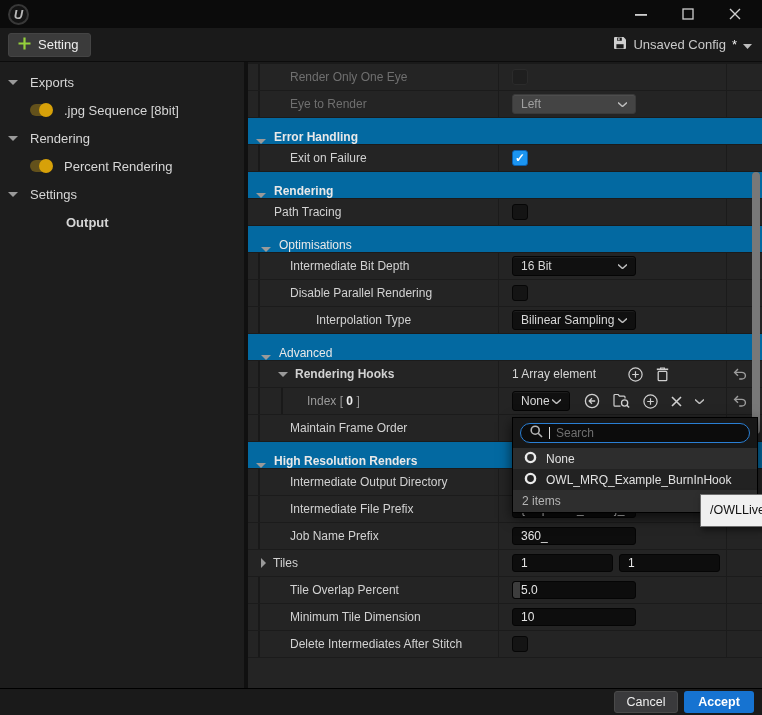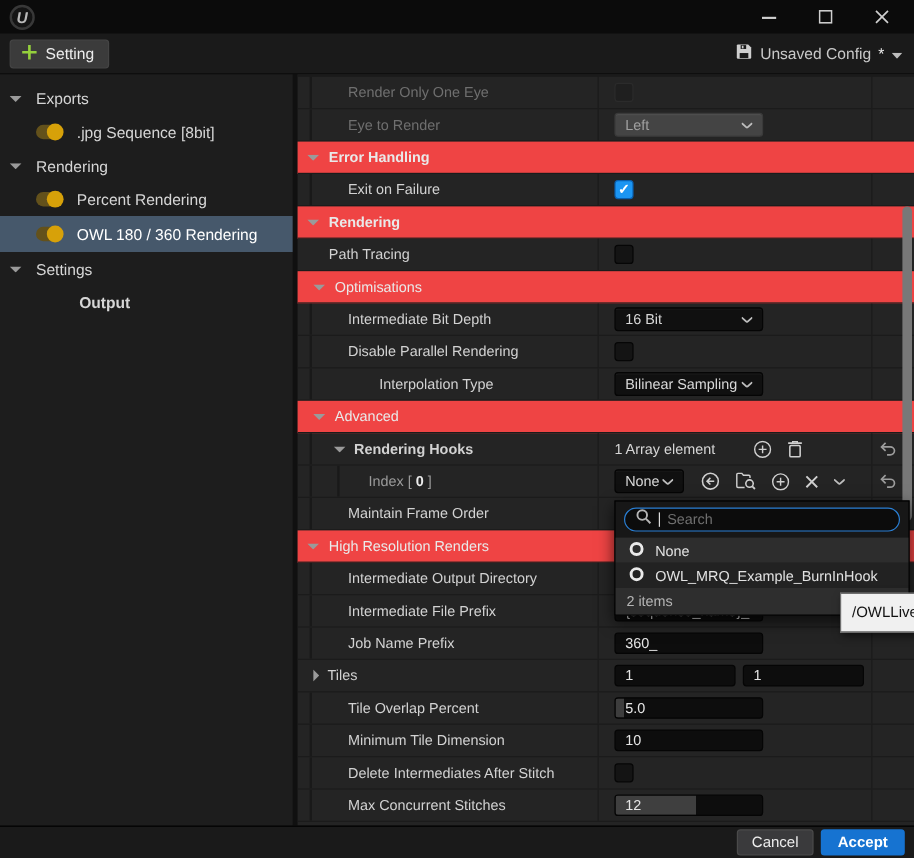--- a/index.html
+++ b/index.html
@@ -23,21 +23,21 @@
   .side-item .tgl{margin-left:30px;}
   .side-item .side-lbl{margin-left:12px;}
   .side-item.no-tgl .side-lbl{margin-left:66px;font-weight:bold;}
   .side-item.sel{background:#46586b;height:30px;color:#fff;}
   .tgl{position:relative;width:22px;height:12px;border-radius:6px;background:#63511b;display:inline-block;flex:0 0 auto;}
   .tgl::after{content:"";position:absolute;right:-1px;top:-1px;width:14px;height:14px;border-radius:50%;background:#d7a109;}
   .splitter{width:4px;background:#101010;flex:0 0 auto;}
   
   .main{flex:1;background:#242424;border-top:2px solid #1a1a1a;min-width:0;}
   .row{height:27px;display:flex;align-items:stretch;border-bottom:1px solid #1b1b1b;position:relative;}
-  .row.hdr{background:#ef4444;align-items:center;}
+  .row.hdr{background:#0369a1;align-items:flex-end;}
   .row.hdr .chev{margin-right:8px;display:flex;}
   .hlbl{font-size:12px;color:#e9e9e9;}
   .lbl{width:250px;display:flex;align-items:center;position:relative;font-size:12px;color:#d2d2d2;overflow:hidden;}
   .plbl.dis{color:#6f6f6f;}
   .plbl.dim{color:#9a9a9a;}
   .g{position:absolute;top:0;bottom:0;width:2px;background:#191919;}
   .val{width:228px;border-left:1px solid #1b1b1b;display:flex;align-items:center;padding-left:13px;overflow:visible;}
   .rst{flex:1;border-left:1px solid #1b1b1b;display:flex;align-items:center;padding-left:6px;color:#9d9d9d;}
   .chk{width:16px;height:16px;border-radius:3px;background:#141414;border:1px solid #060606;display:flex;align-items:center;justify-content:center;flex:0 0 auto;}
   .chk.on{background:#1b95f2;color:#fff;font-size:12px;font-weight:bold;border-color:#0a5fae;}
@@ -144,24 +144,20 @@
             <svg width="10" height="5">
               <path d="M0 0h10L5 5z" fill="#9a9a9a"></path>
             </svg>
           </span>
           <span class="side-lbl">Rendering</span>
         </div>
         <div class="side-item side-row">
           <span class="tgl"></span>
           <span class="side-lbl">Percent Rendering</span>
         </div>
-        <div class="side-item side-row sel">
-          <span class="tgl"></span>
-          <span class="side-lbl">OWL 180 / 360 Rendering</span>
-        </div>
         <div class="side-row side-head">
           <span class="chev">
             <svg width="10" height="5">
               <path d="M0 0h10L5 5z" fill="#9a9a9a"></path>
             </svg>
           </span>
           <span class="side-lbl">Settings</span>
         </div>
         <div class="side-item side-row no-tgl">
           <span class="side-lbl">Output</span>
@@ -391,21 +387,21 @@
           </div>
           <div class="val"></div>
           <div class="rst"></div>
         </div>
         <div class="row hdr" style="padding-left: 8px;">
           <span class="chev">
             <svg width="10" height="5">
               <path d="M0 0h10L5 5z" fill="#9a9a9a"></path>
             </svg>
           </span>
-          <span class="hlbl" style="font-weight: 400;">High Resolution Renders</span>
+          <span class="hlbl" style="font-weight: 700;">High Resolution Renders</span>
         </div>
         <div class="row prop">
           <div class="lbl">
             <span class="g" style="left: 10px;"></span>
             <span class="plbl" style="margin-left: 42px;">Intermediate Output Directory</span>
           </div>
           <div class="val"></div>
           <div class="rst"></div>
         </div>
         <div class="row prop">
@@ -475,32 +471,20 @@
           </div>
           <div class="rst"></div>
         </div>
         <div class="row prop">
           <div class="lbl">
             <span class="g" style="left: 10px;"></span>
             <span class="plbl" style="margin-left: 42px;">Delete Intermediates After Stitch</span>
           </div>
           <div class="val">
             <span class="chk"></span>
-          </div>
-          <div class="rst"></div>
-        </div>
-        <div class="row prop">
-          <div class="lbl">
-            <span class="g" style="left: 10px;"></span>
-            <span class="plbl" style="margin-left: 42px;">Max Concurrent Stitches</span>
-          </div>
-          <div class="val">
-            <div class="inp fill">
-              <span>12</span>
-            </div>
           </div>
           <div class="rst"></div>
         </div>
       </div>
   </div>
 
   <div class="bottombar">
     <button class="btn cancel">Cancel</button>
     <button class="btn accept">Accept</button>
   </div>

